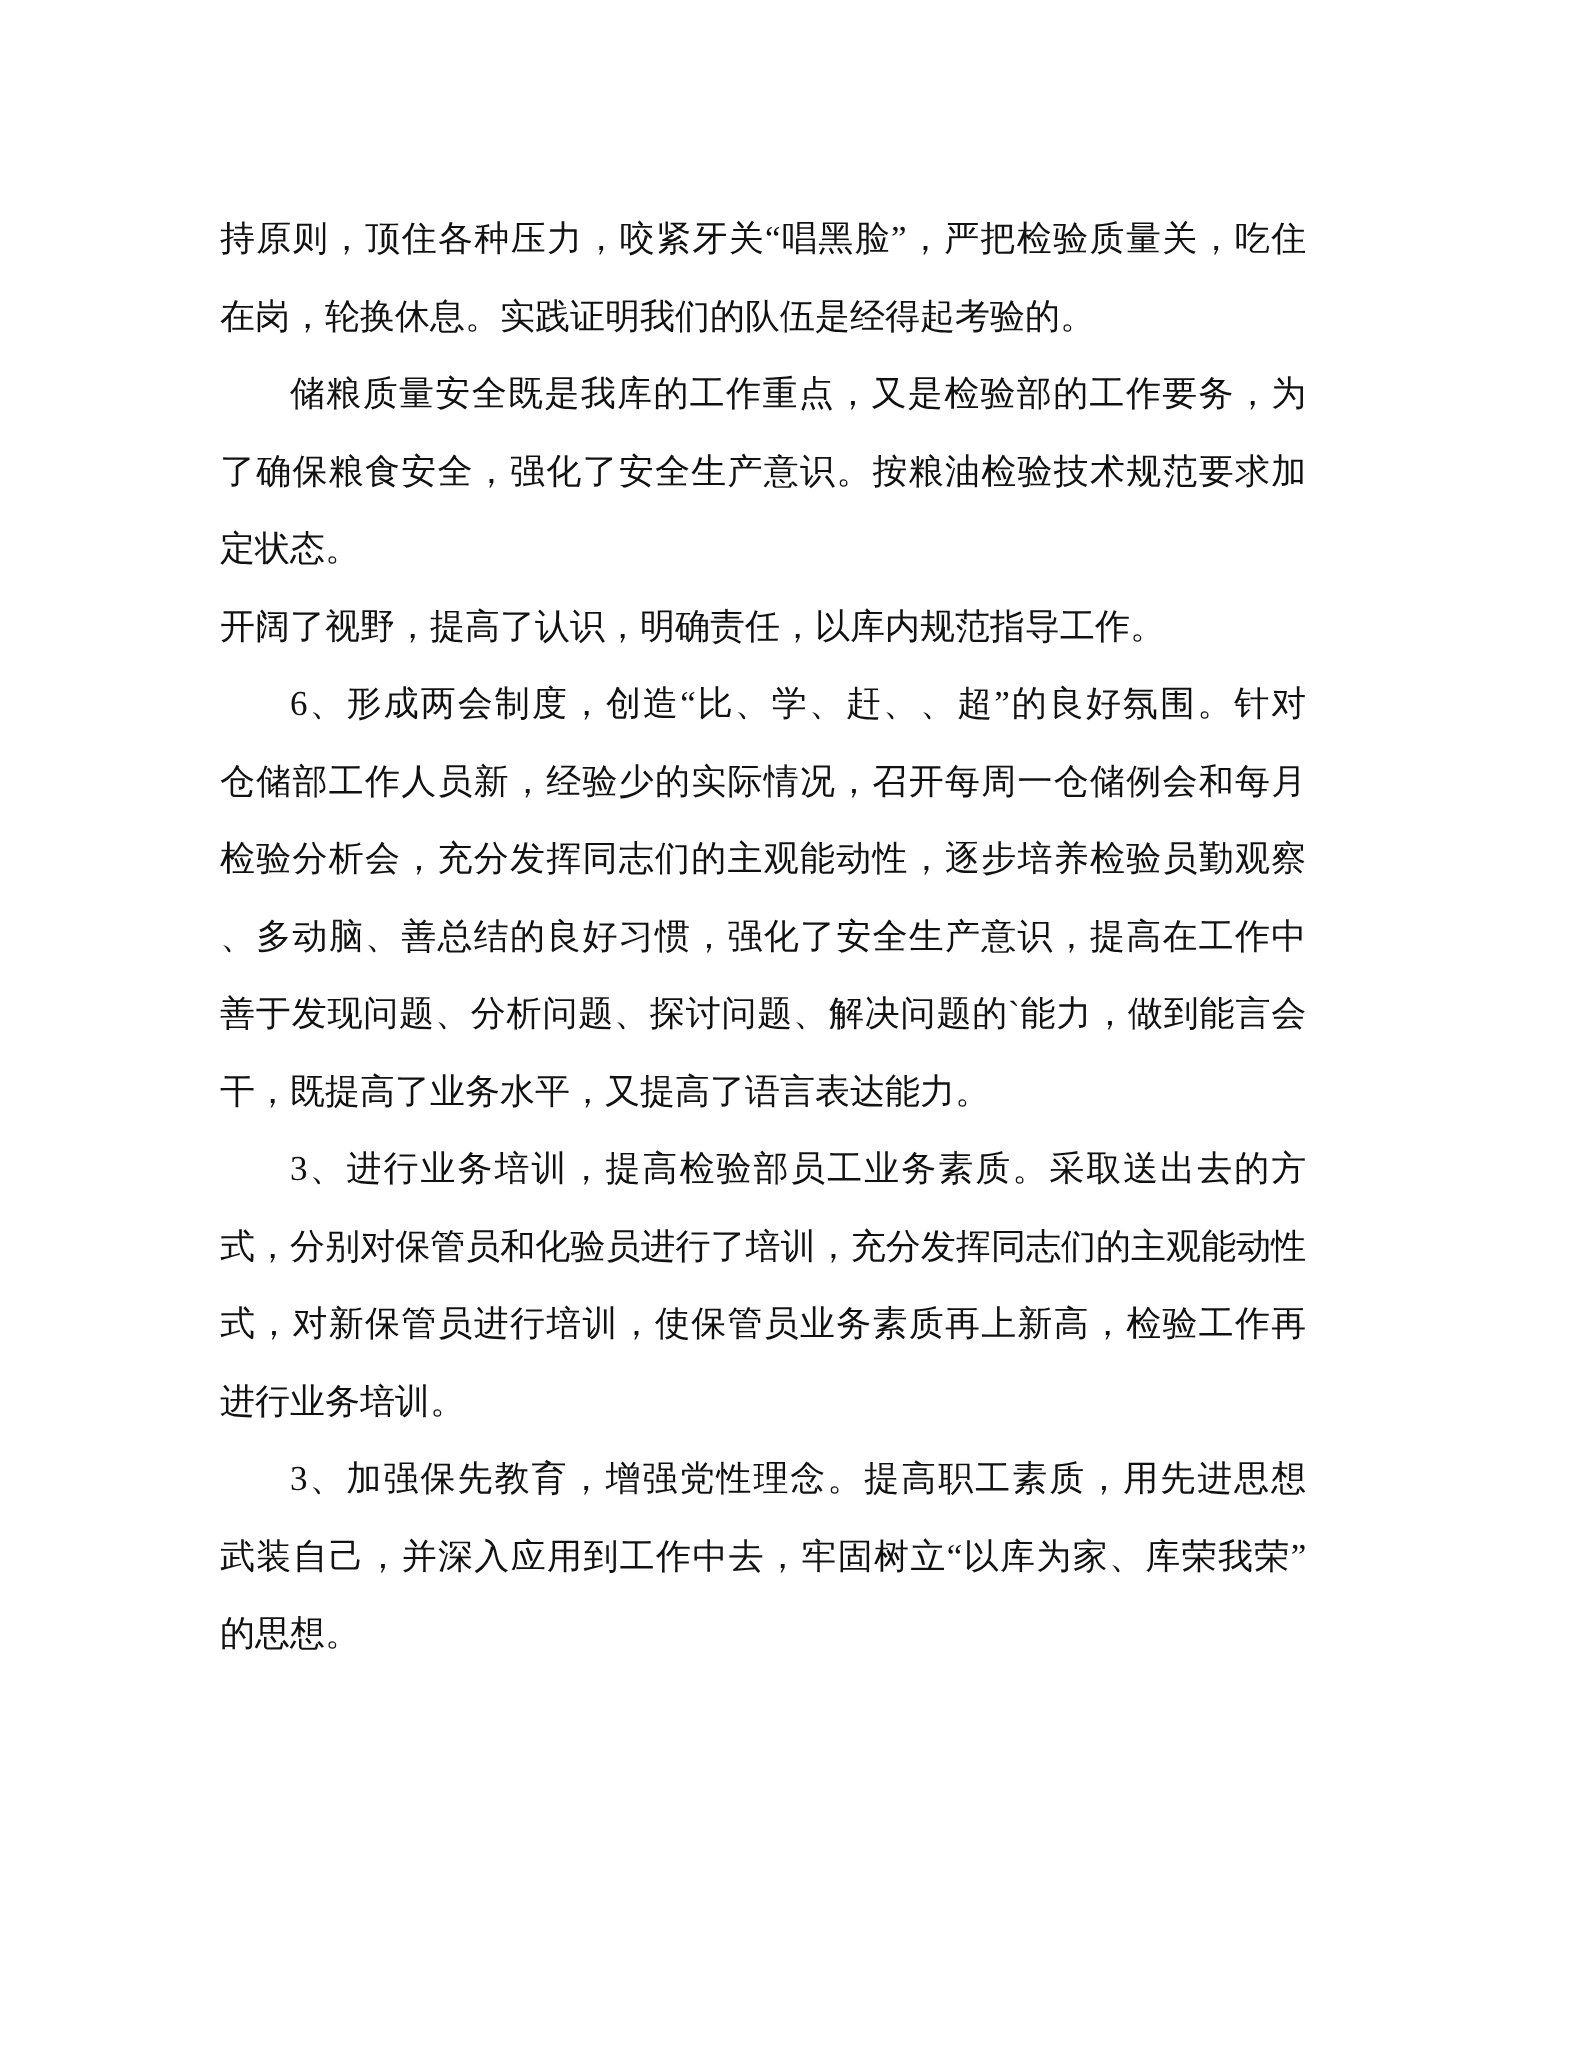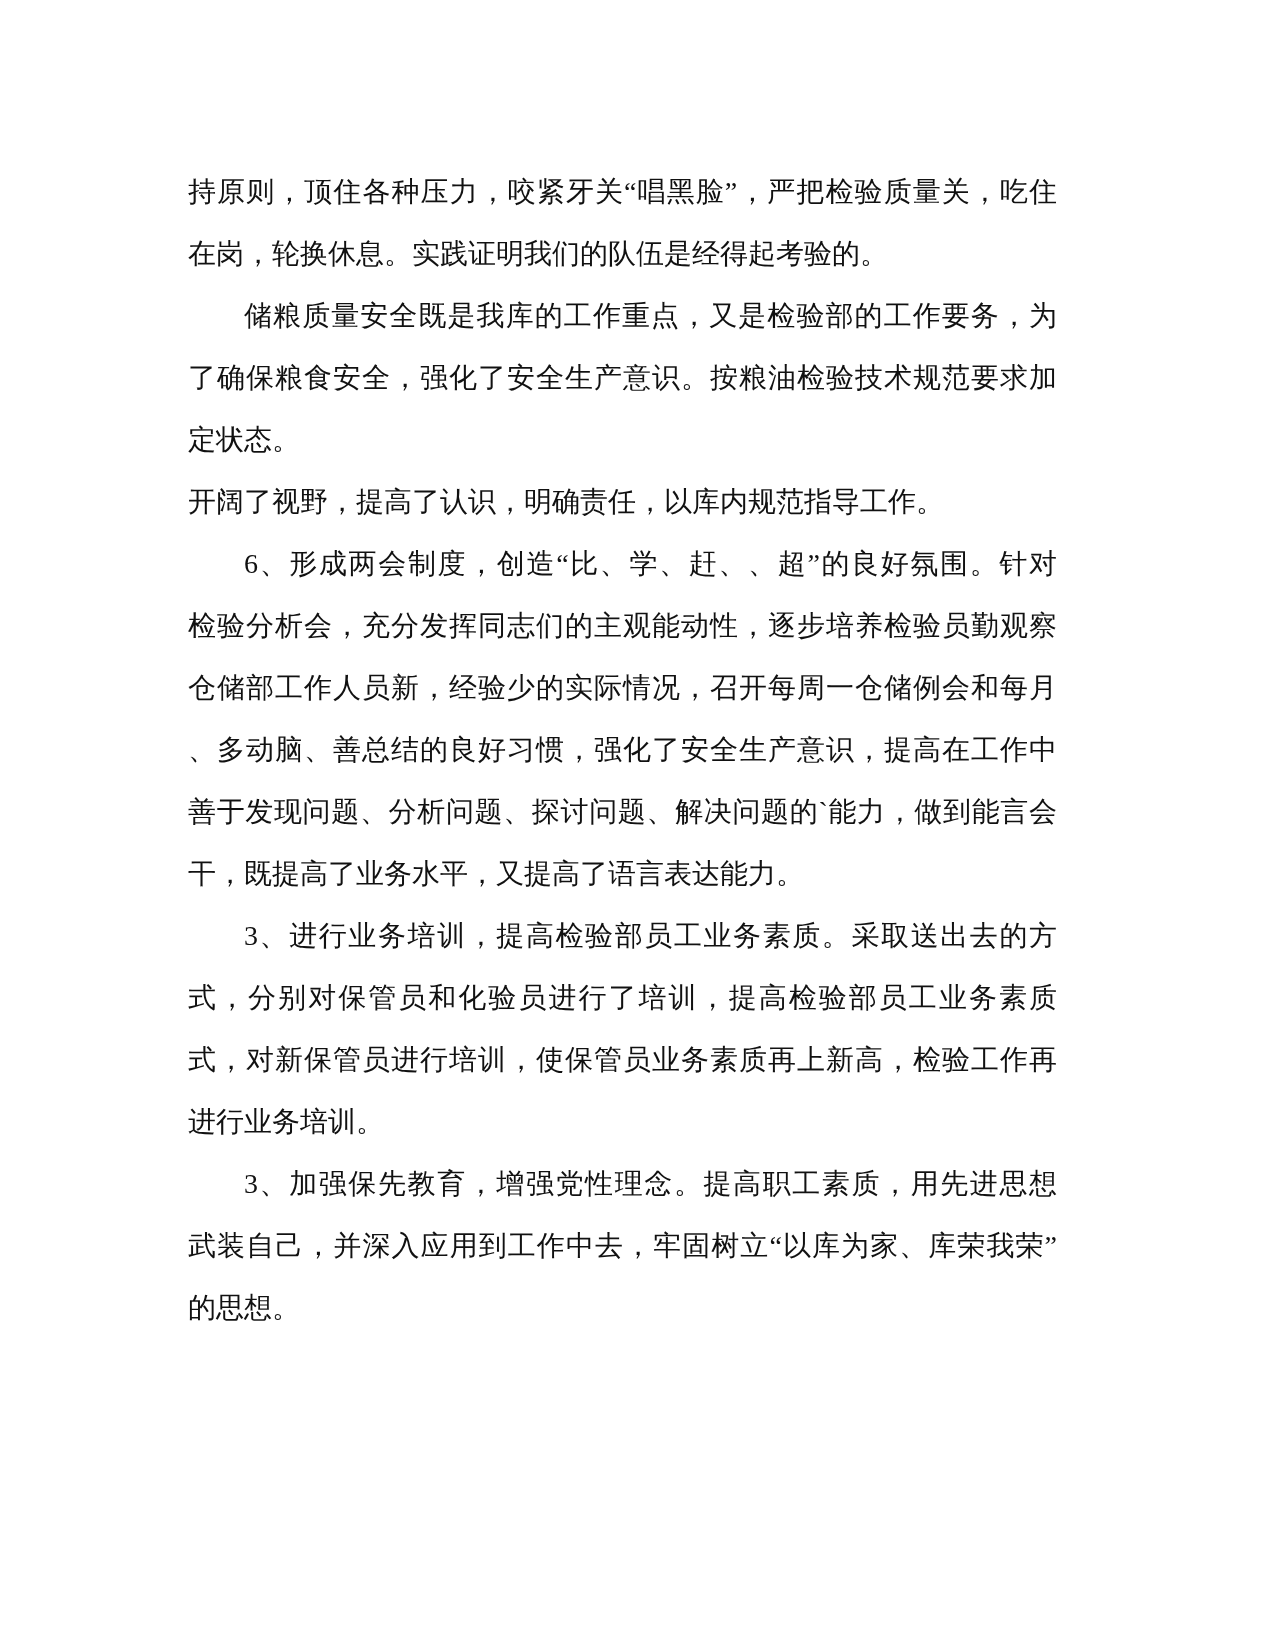--- a/index.html
+++ b/index.html
@@ -14,21 +14,21 @@
   }
   .page {
     position: relative;
     width: 1275px;
     height: 1650px;
     background: #ffffff;
     overflow: hidden;
   }
   .doc-body {
     position: absolute;
-    left: 188px;
+    left: 176px;
     top: 161px;
     width: 869px;
     color: #111111;
   }
   .paragraph {
     margin: 0;
     padding: 0;
   }
   .line {
     height: 62px;
@@ -57,29 +57,29 @@
       <div class="paragraph">
         <div class="line fill indent">储粮质量安全既是我库的工作重点，又是检验部的工作要务，为</div>
         <div class="line fill">了确保粮食安全，强化了安全生产意识。按粮油检验技术规范要求加</div>
         <div class="line">定状态。</div>
       </div>
       <div class="paragraph">
         <div class="line">开阔了视野，提高了认识，明确责任，以库内规范指导工作。</div>
       </div>
       <div class="paragraph">
         <div class="line fill indent">6、形成两会制度，创造“比、学、赶、、超”的良好氛围。针对</div>
+        <div class="line fill">仓储部工作人员新，经验少的实际情况，召开每周一仓储例会和每月</div>
         <div class="line fill">检验分析会，充分发挥同志们的主观能动性，逐步培养检验员勤观察</div>
-        <div class="line fill">仓储部工作人员新，经验少的实际情况，召开每周一仓储例会和每月</div>
         <div class="line fill">、多动脑、善总结的良好习惯，强化了安全生产意识，提高在工作中</div>
         <div class="line fill">善于发现问题、分析问题、探讨问题、解决问题的`能力，做到能言会</div>
         <div class="line">干，既提高了业务水平，又提高了语言表达能力。</div>
       </div>
       <div class="paragraph">
         <div class="line fill indent">3、进行业务培训，提高检验部员工业务素质。采取送出去的方</div>
-        <div class="line fill">式，分别对保管员和化验员进行了培训，提高检验部员工业务素质</div>
+        <div class="line fill">式，分别对保管员和化验员进行了培训，充分发挥同志们的主观能动性</div>
         <div class="line fill">式，对新保管员进行培训，使保管员业务素质再上新高，检验工作再</div>
         <div class="line">进行业务培训。</div>
       </div>
       <div class="paragraph">
         <div class="line fill indent">3、加强保先教育，增强党性理念。提高职工素质，用先进思想</div>
         <div class="line fill">武装自己，并深入应用到工作中去，牢固树立“以库为家、库荣我荣”</div>
         <div class="line">的思想。</div>
       </div>
     </div>
 </div>

